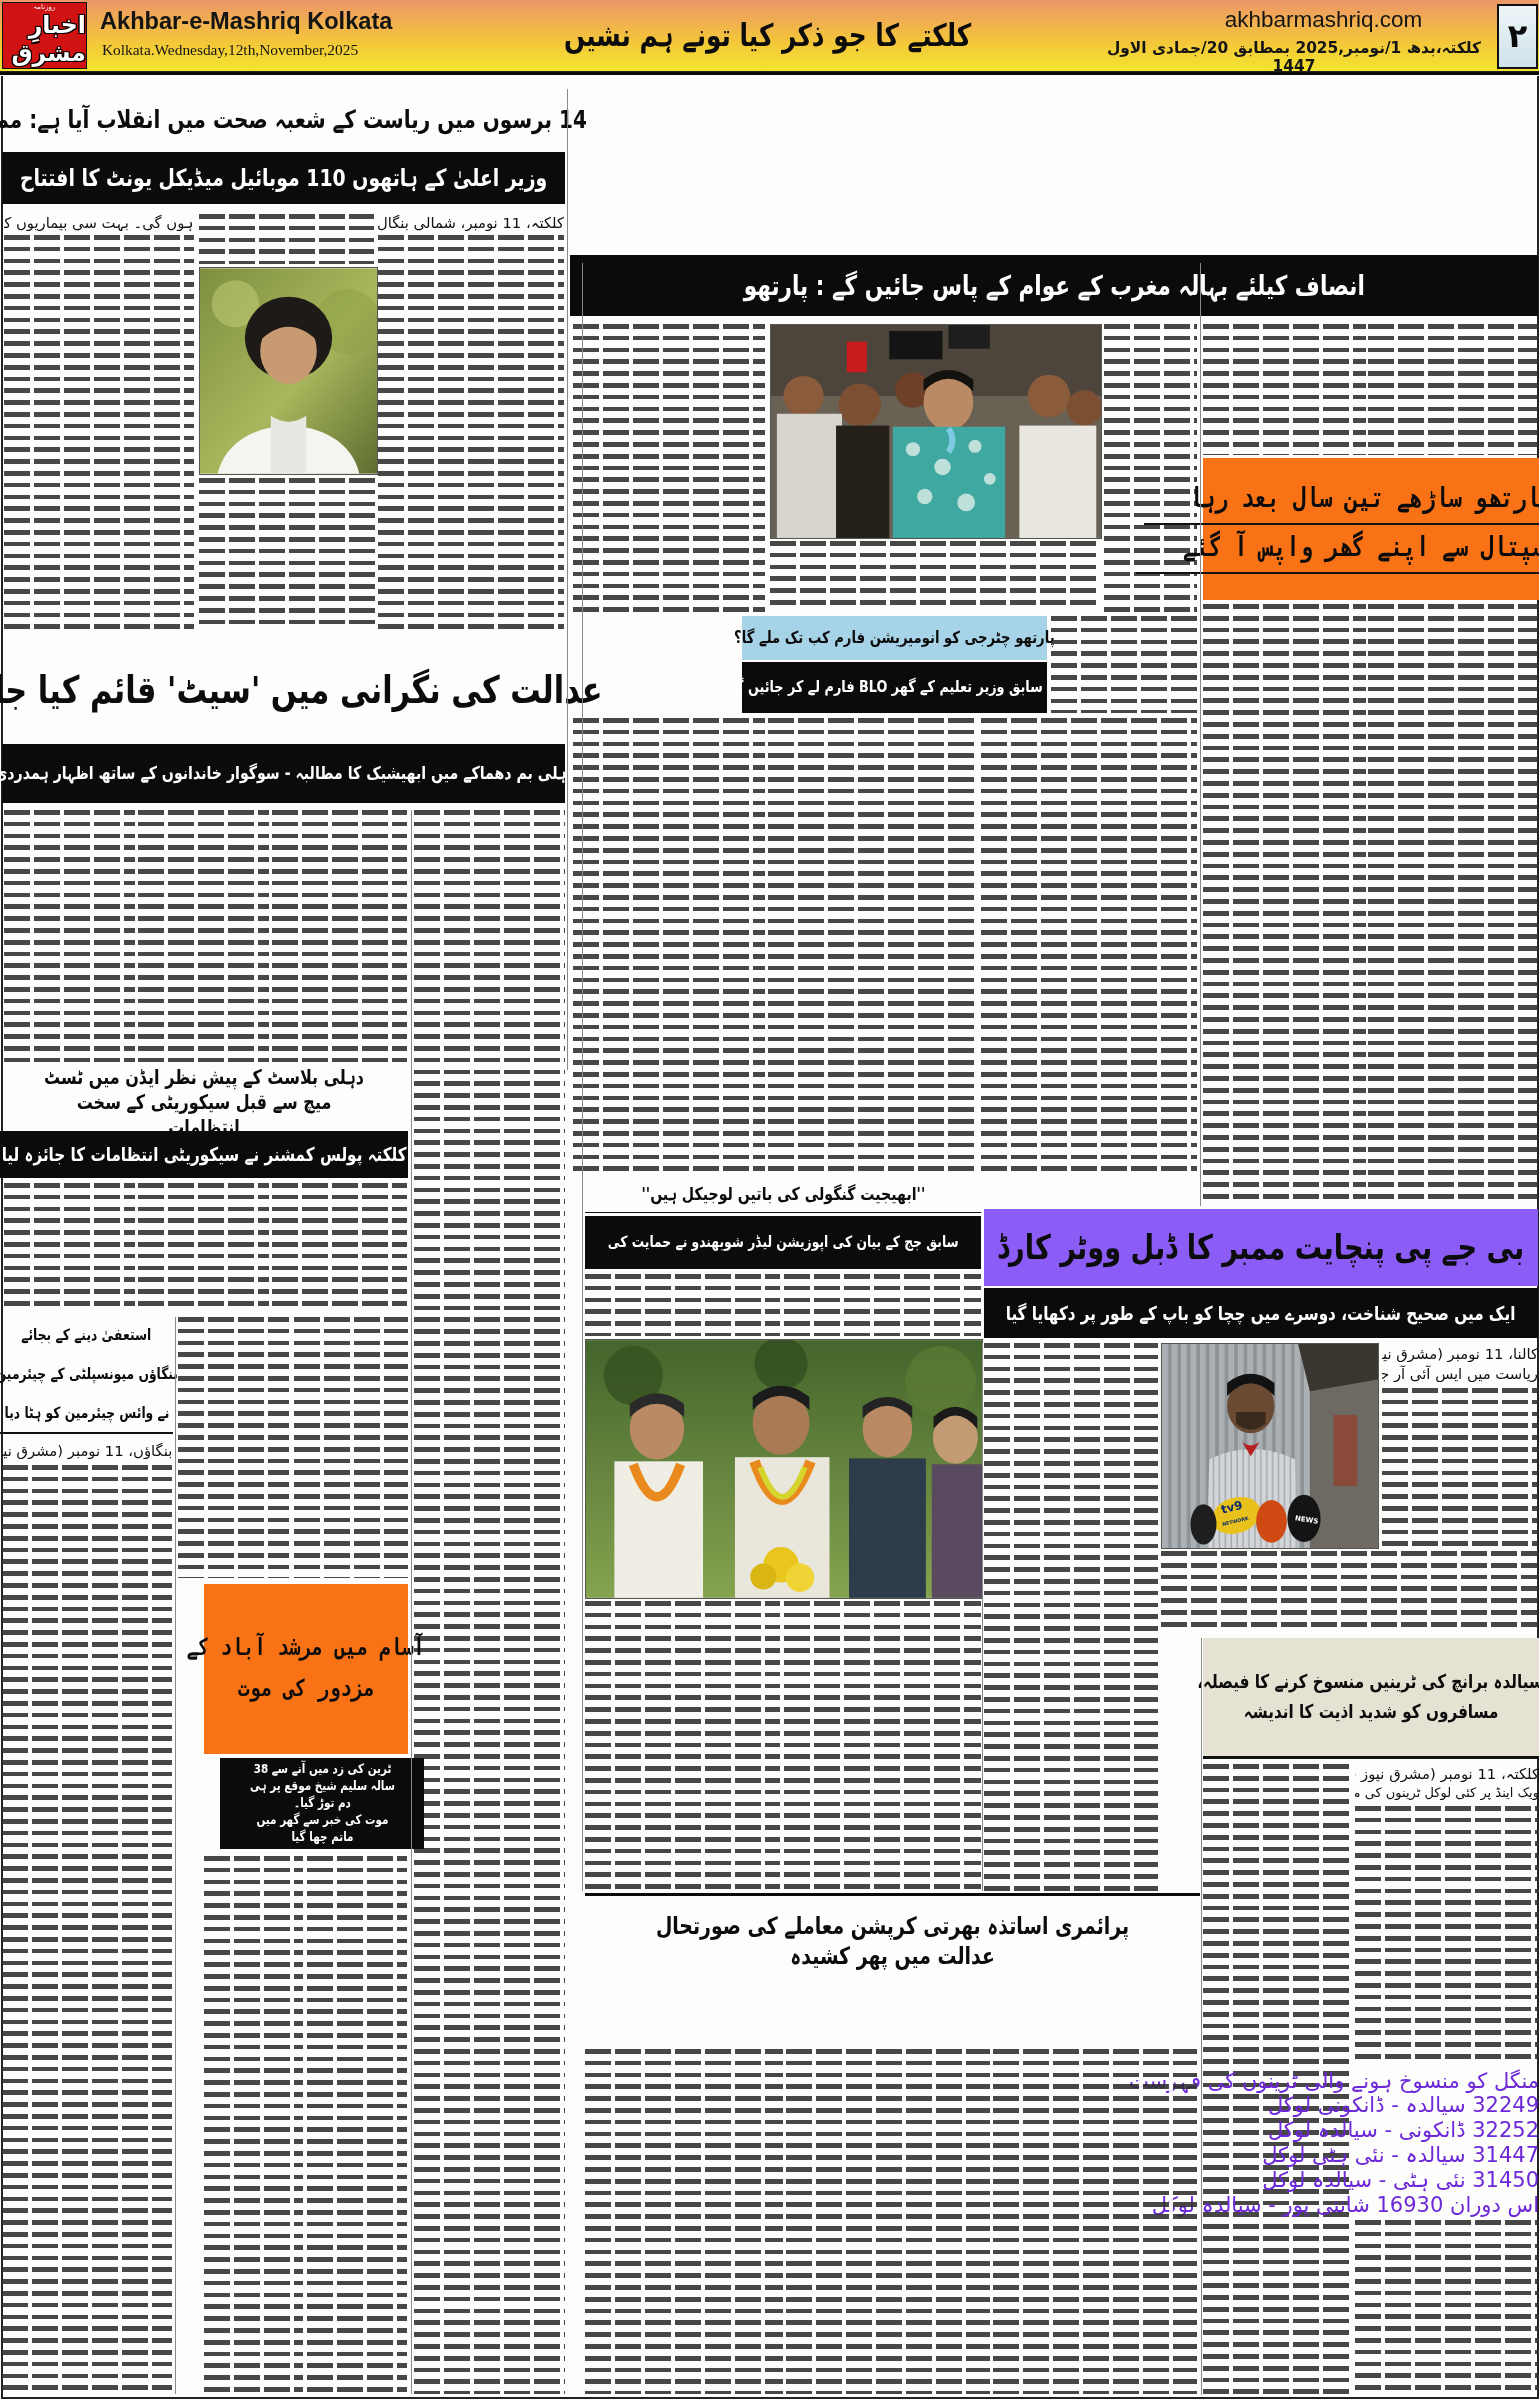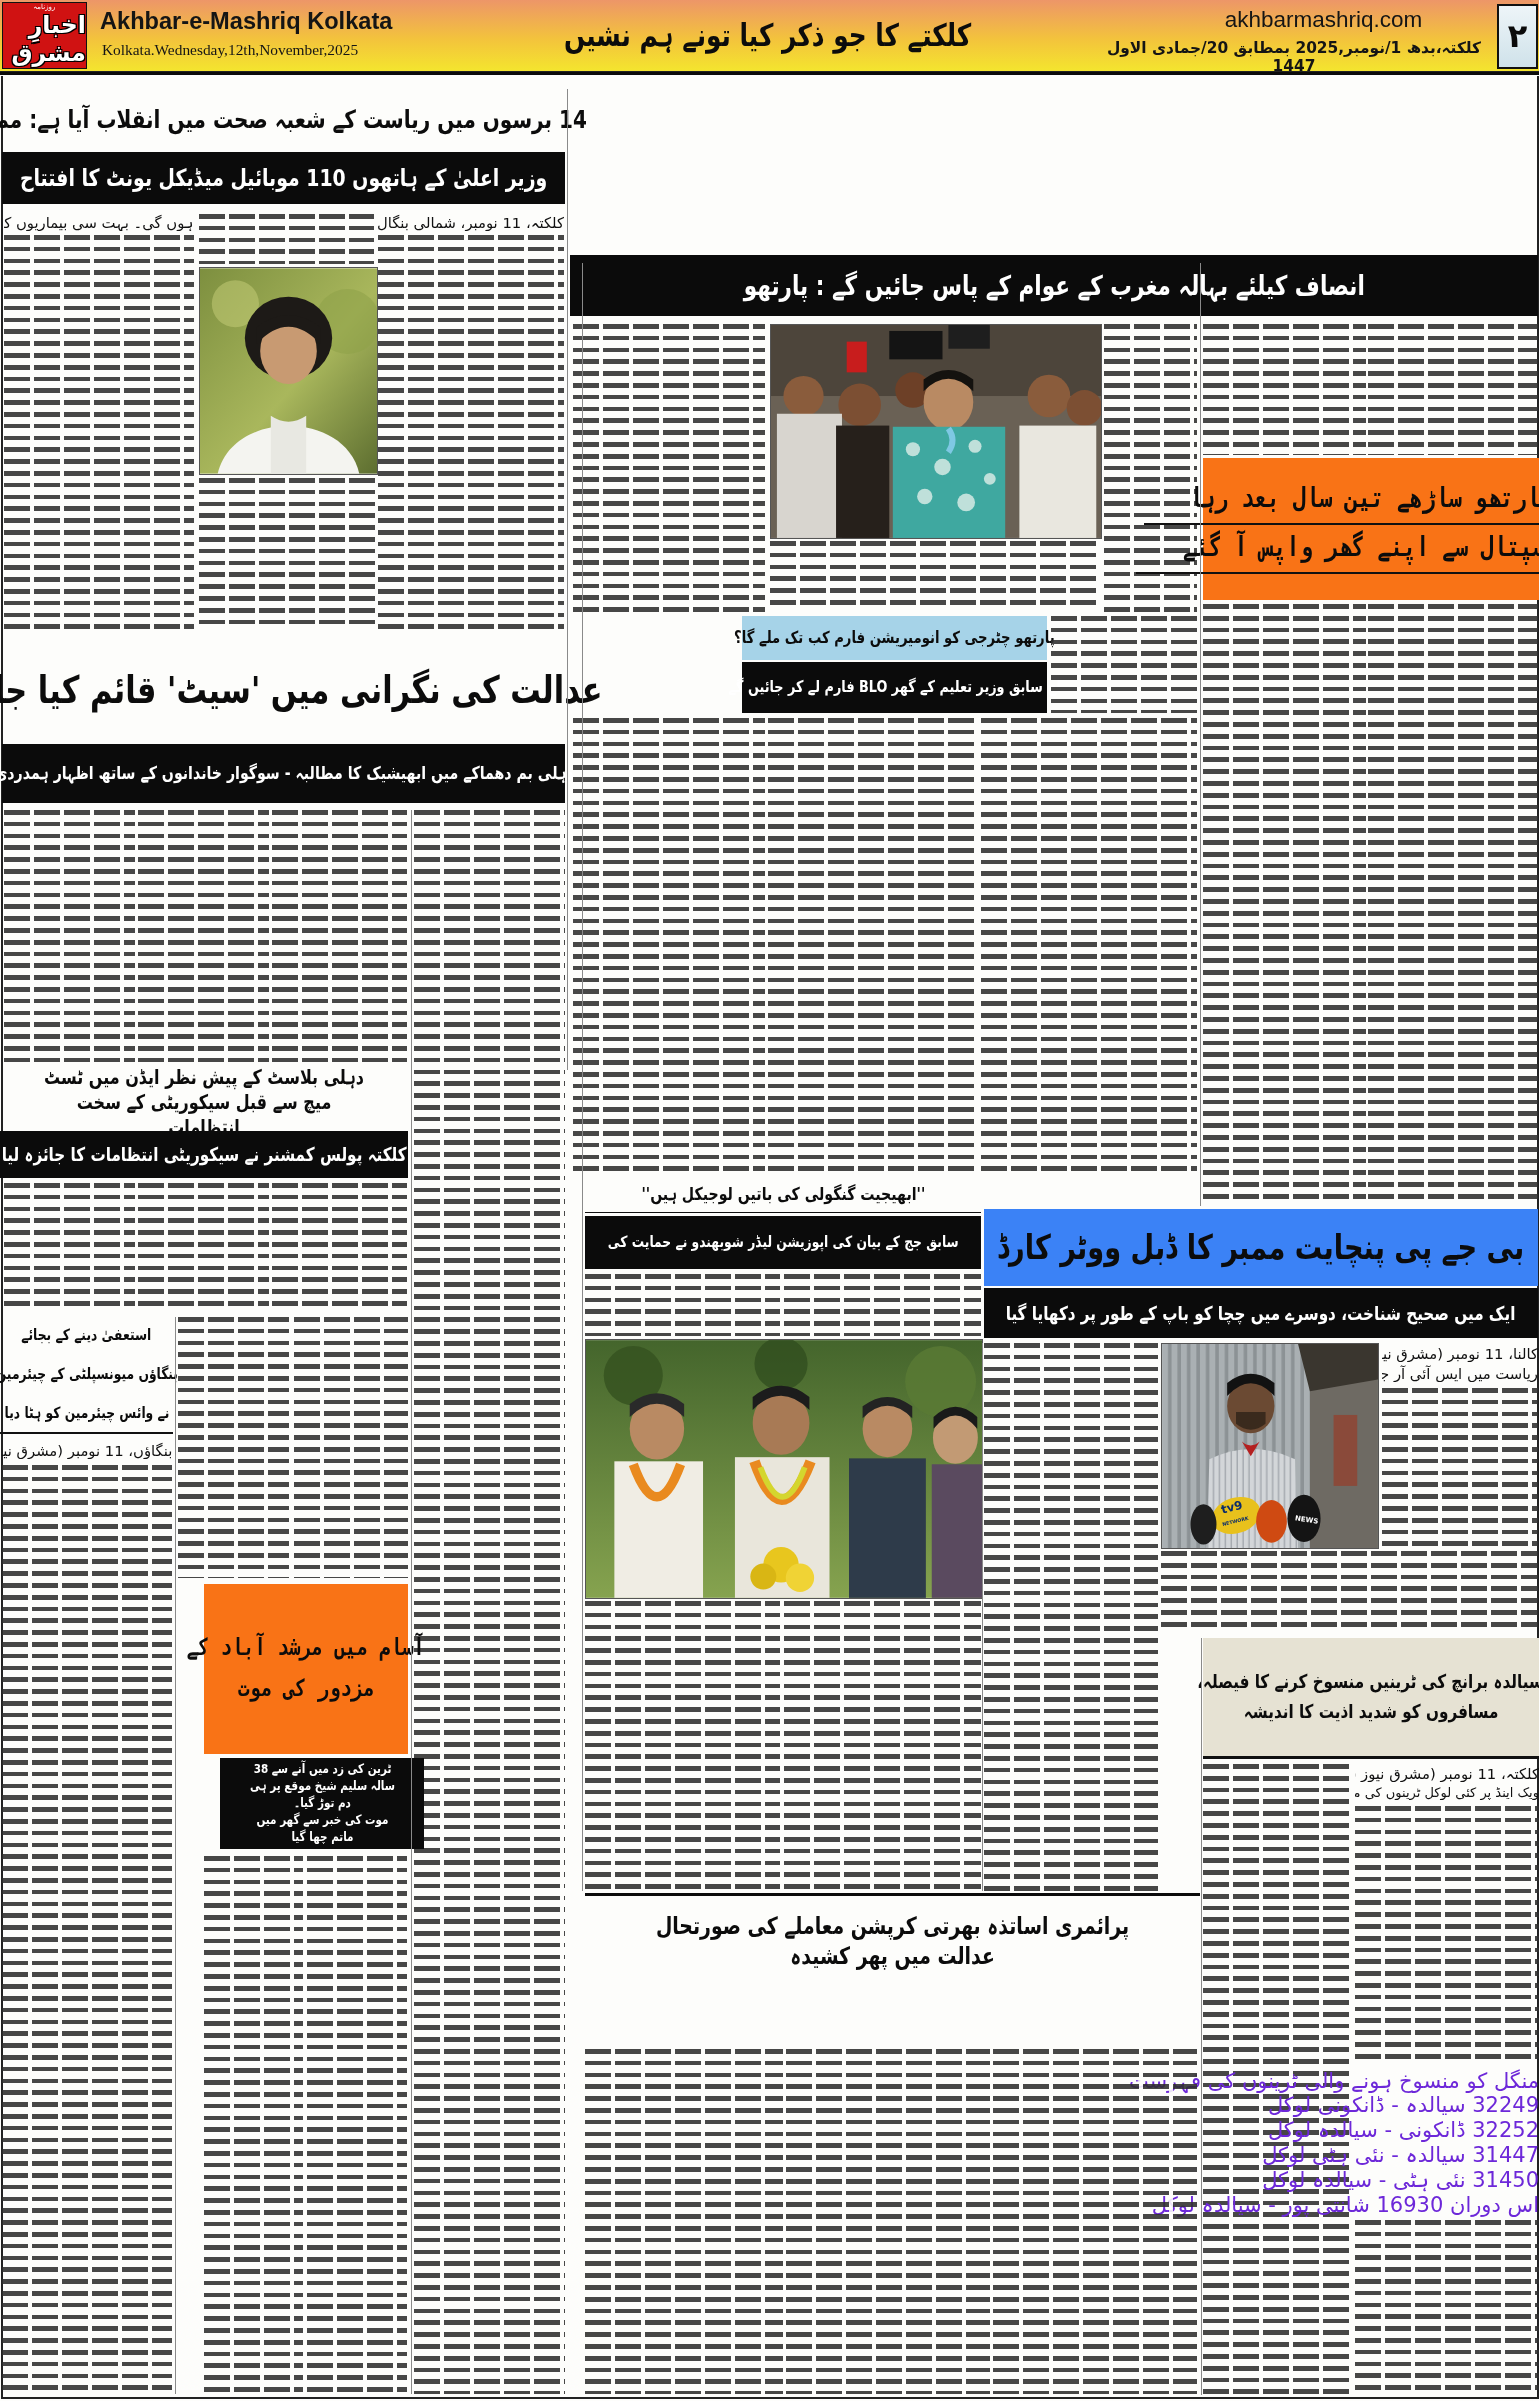--- a/index.html
+++ b/index.html
@@ -231,21 +231,21 @@
       <path d="M468,132 Q510,90 552,132 L552,112 Q510,80 468,112 Z" fill="#232323"></path>
       <rect x="445" y="200" width="130" height="236" fill="#2e3b4a"></rect>
       <ellipse cx="625" cy="165" rx="38" ry="44" fill="#c29a74"></ellipse>
       <path d="M588,150 Q625,105 662,150 L662,130 Q625,95 588,130 Z" fill="#1a1a1a"></path>
       <rect x="585" y="210" width="85" height="226" fill="#5a4a5f"></rect>
     </svg>
   </div>
   <div class="sim" style="left:585px;top:1601px;width:195px;height:288px;"></div>
   <div class="sim" style="left:784px;top:1601px;width:197px;height:288px;"></div>
 
-  <div class="abs hd" style="left:984px;top:1209px;width:554px;height:77px;background:#3b82f6;font-size:34px;">
+  <div class="abs hd" style="left:984px;top:1209px;width:554px;height:77px;background:#8b5cf6;font-size:34px;">
     <span class="sqz">بی جے پی پنچایت ممبر کا ڈبل ووٹر کارڈ</span>
   </div>
   <div class="abs band" style="left:984px;top:1288px;width:554px;height:50px;font-size:19px;">
     <span class="sqz">ایک میں صحیح شناخت، دوسرے میں چچا کو باپ کے طور پر دکھایا گیا</span>
   </div>
   <div class="sim" style="left:984px;top:1343px;width:174px;height:548px;"></div>
 
   <div class="photo" style="left:1161px;top:1343px;width:216px;height:204px;">
     <svg width="216" height="204" viewBox="0 0 365 345">
       <defs>

